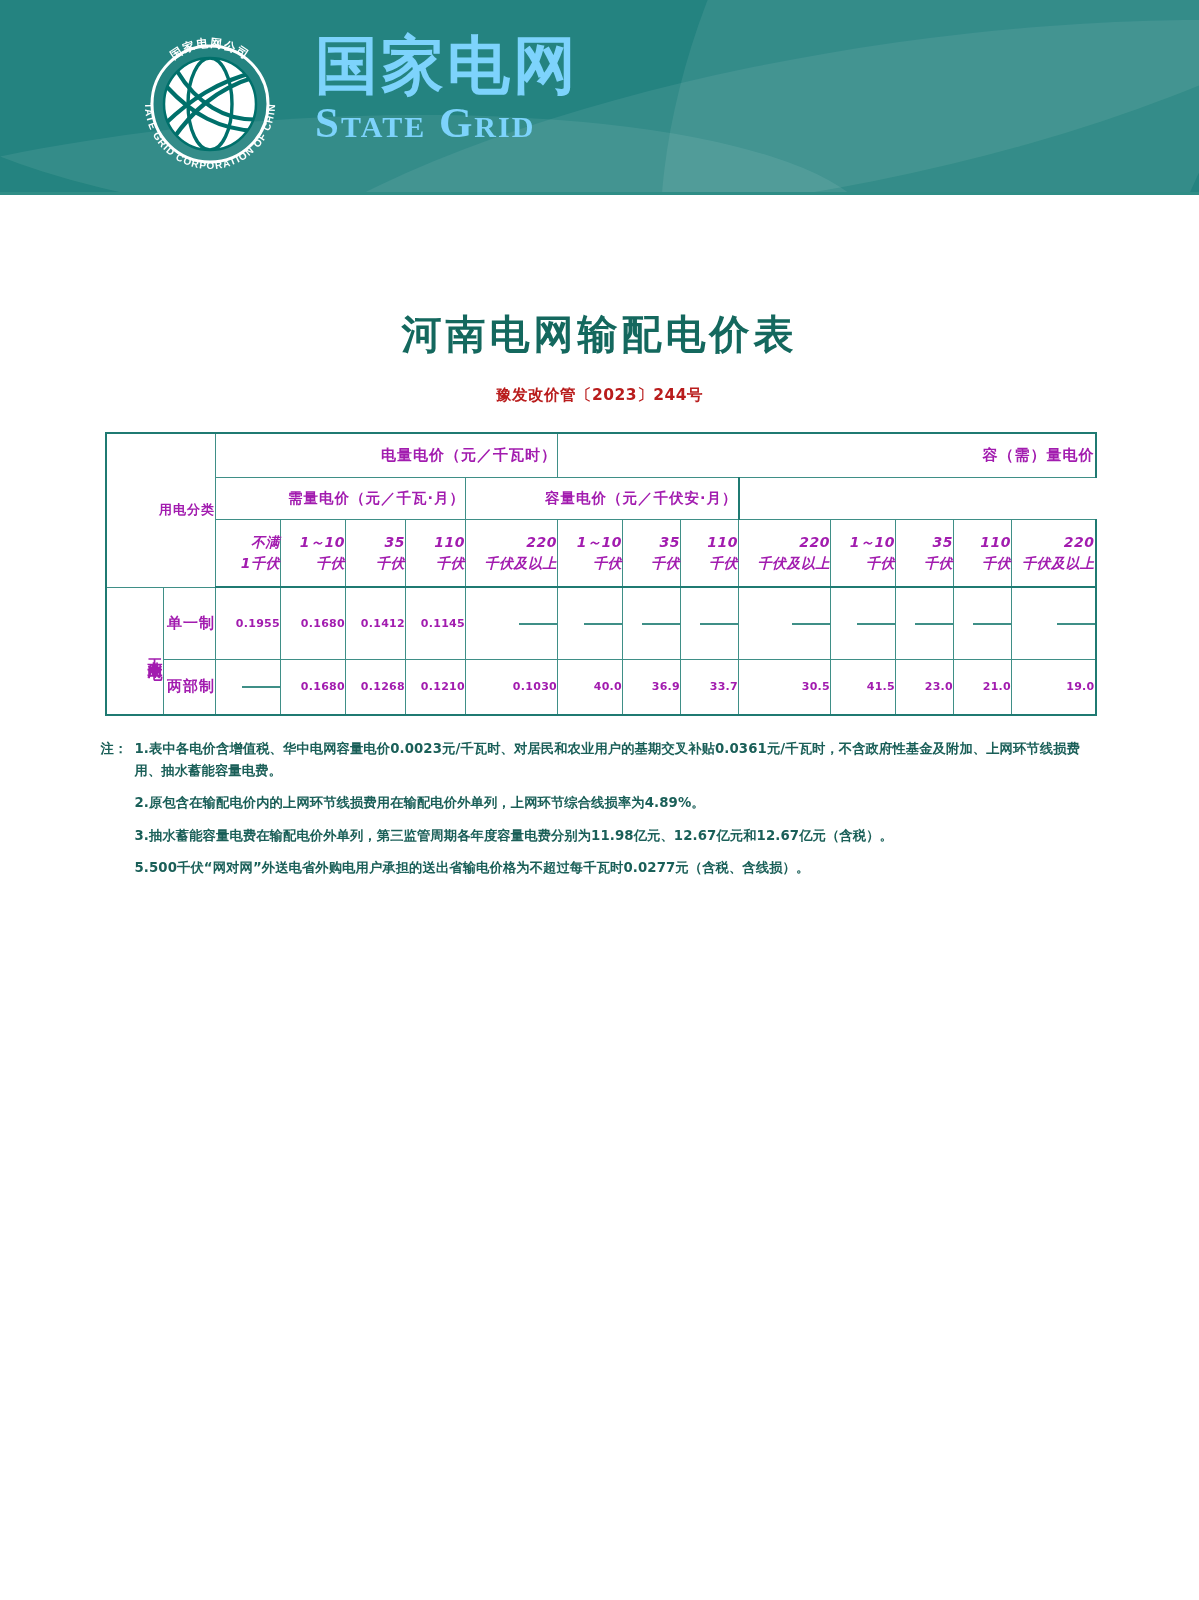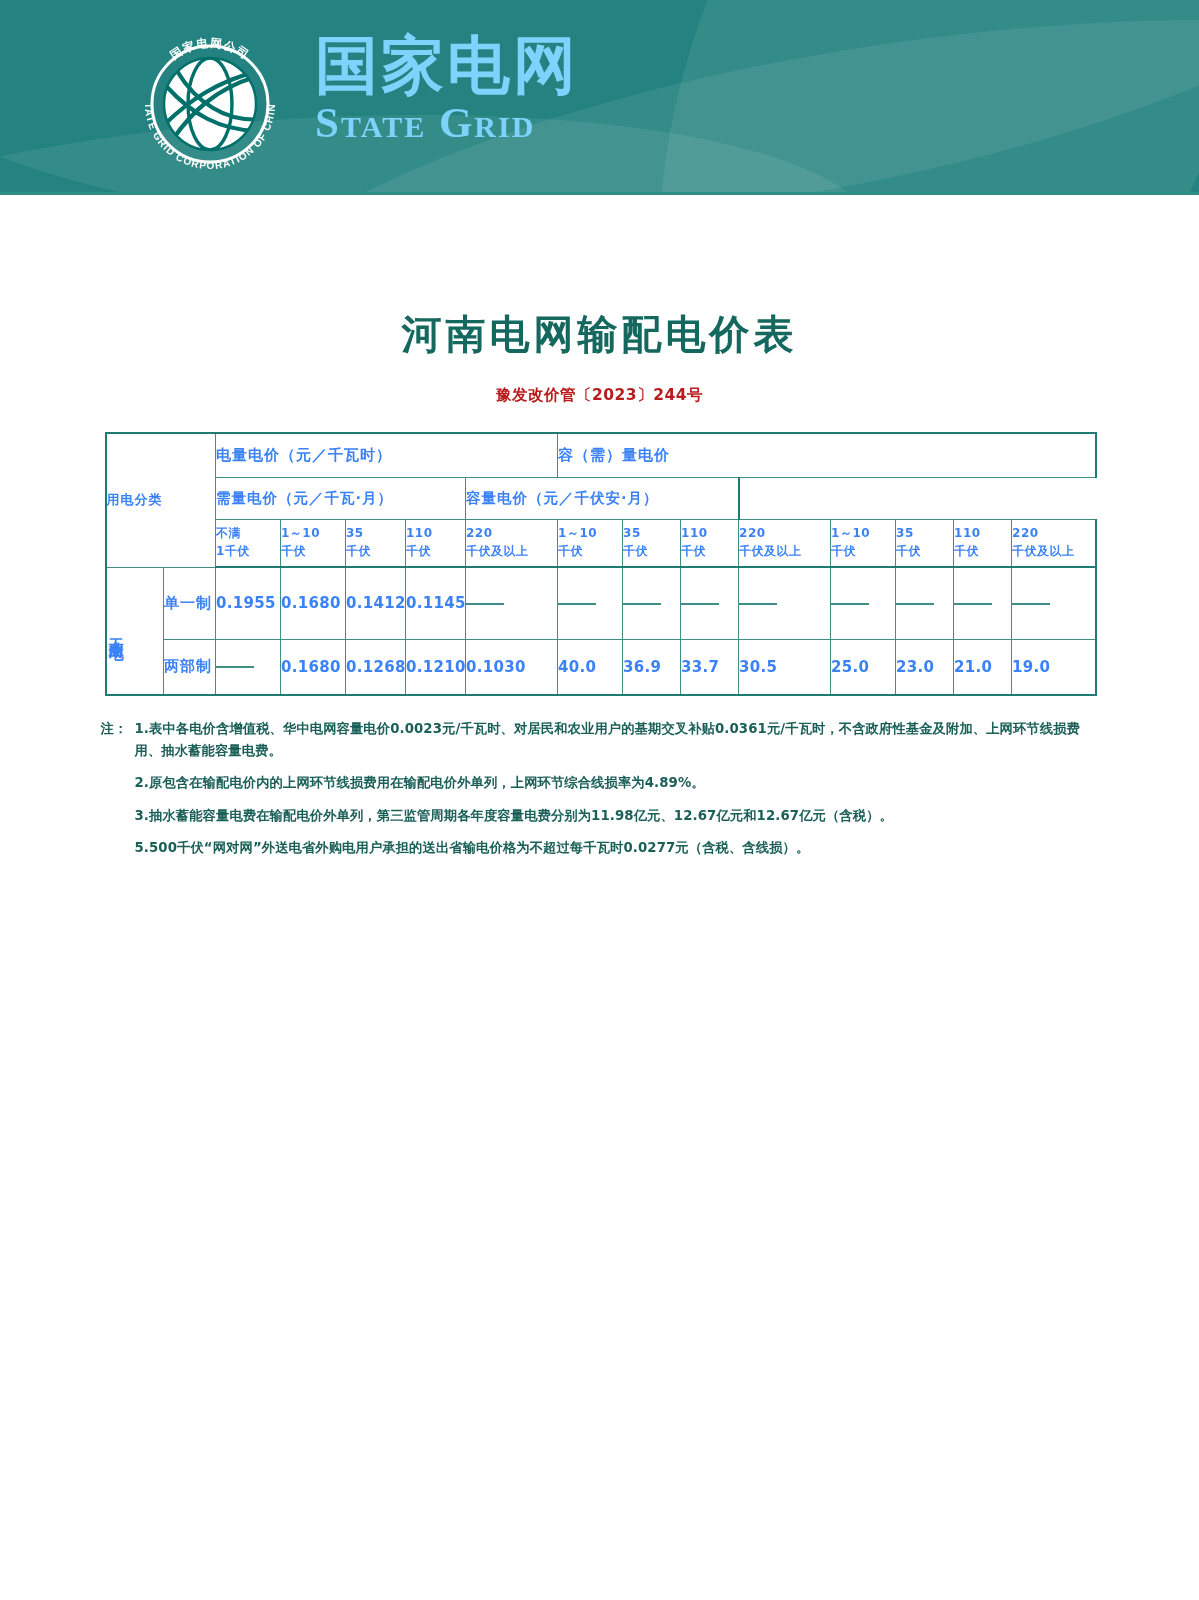--- a/index.html
+++ b/index.html
@@ -85,46 +85,46 @@
   
   .tbl-wrap{ margin:26px auto 0 auto; width:990px; }
   table.rate{
     border-collapse:collapse;
     width:990px;
     table-layout:fixed;
     font-family:"DejaVu Sans","Liberation Sans",sans-serif;
   }
   table.rate td{
     border:1px solid #3f8f87;
-    color:#3b82f6;
-    text-align:left;
+    color:#a21caf;
+    text-align:right;
     vertical-align:middle;
     font-weight:700;
     padding:0;
   }
   .bt-thick{ border-top:2px solid #1f7a72 !important; }
   .bb-thick{ border-bottom:2px solid #1f7a72 !important; }
   .bl-thick{ border-left:2px solid #1f7a72 !important; }
   .br-thick{ border-right:2px solid #1f7a72 !important; }
 
   .h-group{ font-size:15px; height:44px; letter-spacing:1px; }
   .h-sub{ font-size:14.5px; height:42px; letter-spacing:1px; }
-  .h-col{ font-size:12px; height:48px; line-height:1.45; letter-spacing:0.5px; }
+  .h-col{ font-size:14px; height:68px; line-height:1.45; letter-spacing:0.5px;font-style:italic; }
   .h-cat{ font-size:13px; letter-spacing:1px; }
 
   .vcat{
     font-size:15px;
     letter-spacing:2px;
     line-height:1.18;
     writing-mode:vertical-rl;
     text-orientation:upright;
     display:inline-block;
   }
   .sysname{ font-size:15px; letter-spacing:1px;margin-left:36px; }
-  .val{ font-size:15px; letter-spacing:0.3px; }
+  .val{ font-size:11px; letter-spacing:0.3px; }
   .row-a td{ height:72px; }
   .row-b td{ height:56px; }
 
   .dash{
     display:inline-block;
     width:38px; height:0;
     border-top:2.4px solid #3f8f87;
     vertical-align:middle;
   }
 
@@ -315,21 +315,21 @@
           <td class="sysname bb-thick">两部制</td>
           <td class="val bb-thick"><span class="dash"></span></td>
           <td class="val bb-thick">0.1680</td>
           <td class="val bb-thick">0.1268</td>
           <td class="val bb-thick">0.1210</td>
           <td class="val bb-thick">0.1030</td>
           <td class="val bb-thick">40.0</td>
           <td class="val bb-thick">36.9</td>
           <td class="val bb-thick">33.7</td>
           <td class="val bb-thick">30.5</td>
-          <td class="val bb-thick">25.0</td>
+          <td class="val bb-thick">41.5</td>
           <td class="val bb-thick">23.0</td>
           <td class="val bb-thick">21.0</td>
           <td class="val bb-thick br-thick">19.0</td>
         </tr>
       </tbody>
     </table>
   </div>
 
   <div class="notes">
     <div class="note">

